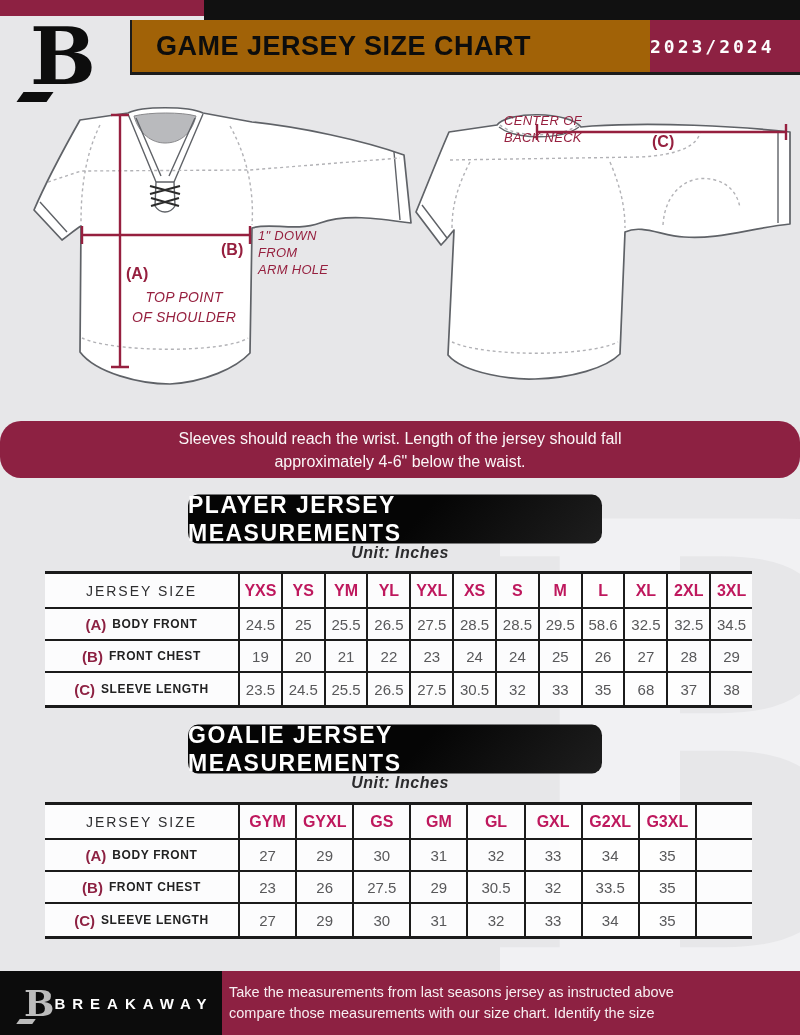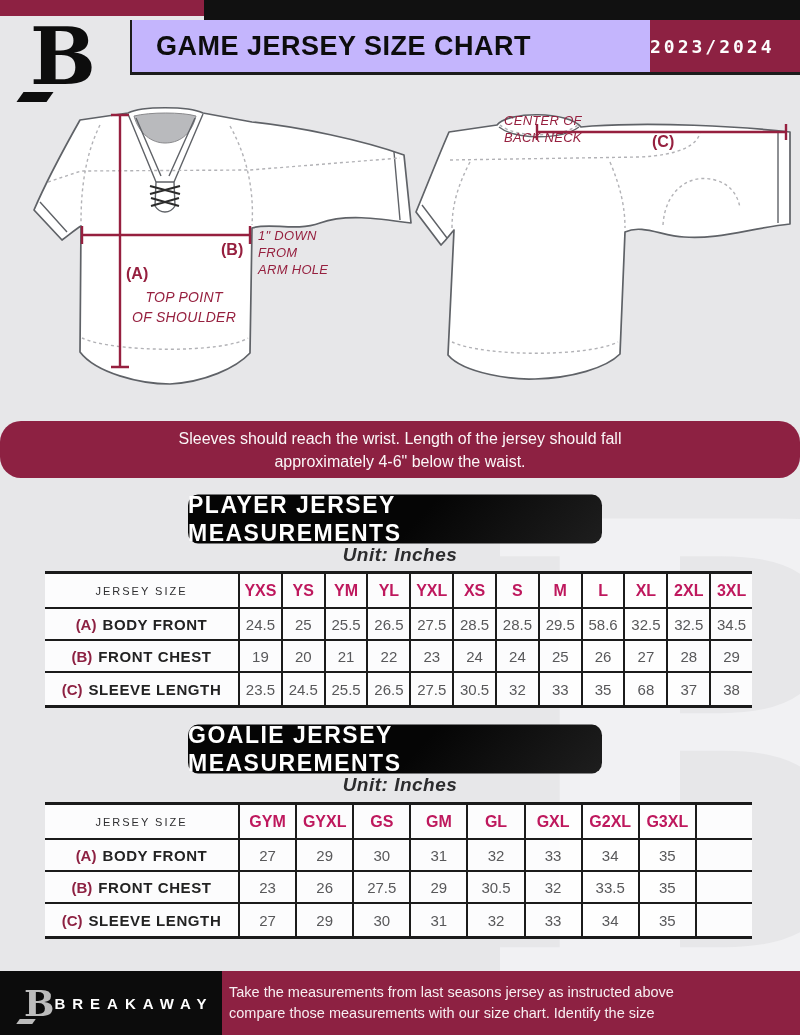--- a/index.html
+++ b/index.html
@@ -2,21 +2,21 @@
 <html><head>
 <meta charset="utf-8">
 <style>
   html,body{margin:0;padding:0;}
   .page{position:relative;width:800px;height:1035px;background:#e7e7e9;overflow:hidden;
         font-family:"Liberation Sans",sans-serif;}
 
   
   .strip-maroon{position:absolute;left:0;top:0;width:204px;height:16px;background:#8d2142;}
   .strip-black{position:absolute;left:204px;top:0;width:596px;height:20px;background:#111;}
-  .title-bar{position:absolute;left:130px;top:20px;width:668px;height:52px;background:#c4b5fd;
+  .title-bar{position:absolute;left:130px;top:20px;width:668px;height:52px;background:#a16207;
              border-left:2px solid #1c1c1c;border-bottom:3px solid #1c1c1c;
              display:flex;align-items:center;z-index:5;}
   .title-bar .ttl{font-size:27px;font-weight:800;color:#0d0d0d;letter-spacing:.5px;
                   padding-left:24px;transform:scaleY(1.05);}
   .year-box{position:absolute;right:0;top:20px;width:150px;height:52px;background:#8d2142;
             border-bottom:3px solid #1c1c1c;display:flex;align-items:center;justify-content:flex-start;z-index:6;}
   .year-box span{font-family:"DejaVu Sans Mono",monospace;font-weight:bold;font-size:18px;
                  letter-spacing:3px;color:#fdfdfd;}
   .logo{position:absolute;left:30px;top:18px;z-index:7;color:#0d0d0d;
         font-family:"DejaVu Serif",serif;font-weight:bold;font-size:78px;line-height:78px;}
@@ -39,36 +39,36 @@
   .banner{position:absolute;left:0;top:421px;width:800px;height:57px;background:#8d2142;z-index:3;
           display:flex;flex-direction:column;align-items:center;justify-content:center;border-radius:21px;}
   .banner div{color:#fbf6f7;font-size:16px;line-height:23px;}
 
   
   .pill{position:absolute;left:188px;width:414px;height:46px;border-radius:10px;
         background:linear-gradient(135deg,#050505 55%,#1e1e1e);color:#fff;z-index:3;
         display:flex;align-items:center;justify-content:center;font-weight:bold;font-size:23px;
         letter-spacing:1.5px;transform:scaleY(1.06);}
   .unit{position:absolute;left:0;width:800px;text-align:center;z-index:3;
-        font-style:italic;font-weight:600;font-size:19px;color:#2c2c2e;letter-spacing:.5px;}
+        font-style:italic;font-weight:600;font-size:16px;color:#2c2c2e;letter-spacing:.5px;}
 
   
   .mtable{position:absolute;left:45px;width:707px;display:grid;z-index:3;
           background:rgba(255,255,255,.88);
           border-top:3px solid #1b1b1b;border-bottom:3px solid #1b1b1b;}
   .mtable .cell{display:flex;align-items:center;justify-content:center;
                 border-bottom:2px solid #1b1b1b;}
   .mtable .cell.v{border-left:2px solid #1b1b1b;}
   .mtable .cell.lastrow{border-bottom:none;}
-  .mtable .corner{font-size:11px;letter-spacing:2px;color:#2e2e30;}
+  .mtable .corner{font-size:14px;letter-spacing:2px;color:#2e2e30;}
   .mtable .head{font-weight:bold;font-size:16px;color:#be185d;}
   .mtable .val{font-size:15px;color:#58585a;}
   .mtable .rowlab{gap:6px;}
   .mtable .rkey{font-weight:bold;font-size:15px;color:#8d2142;}
-  .mtable .rname{font-weight:600;font-size:15px;color:#222;letter-spacing:.6px;}
+  .mtable .rname{font-weight:600;font-size:12px;color:#222;letter-spacing:.6px;}
 
   
   .foot-black{position:absolute;left:0;top:971px;width:222px;height:64px;background:#0c0c0c;z-index:3;
               display:flex;align-items:center;}
   .foot-logo{position:relative;margin-left:24px;font-family:"DejaVu Serif",serif;font-weight:bold;
              font-size:36px;color:#bcbcbc;line-height:36px;}
   .foot-logo .blade{position:absolute;left:-6px;top:34px;width:16px;height:5px;background:#bcbcbc;
                     transform:skewX(-35deg);}
   .foot-brand{color:#fff;font-weight:bold;font-size:15px;letter-spacing:7px;}
   .foot-maroon{position:absolute;left:222px;top:971px;width:578px;height:64px;background:#8d2142;z-index:3;

